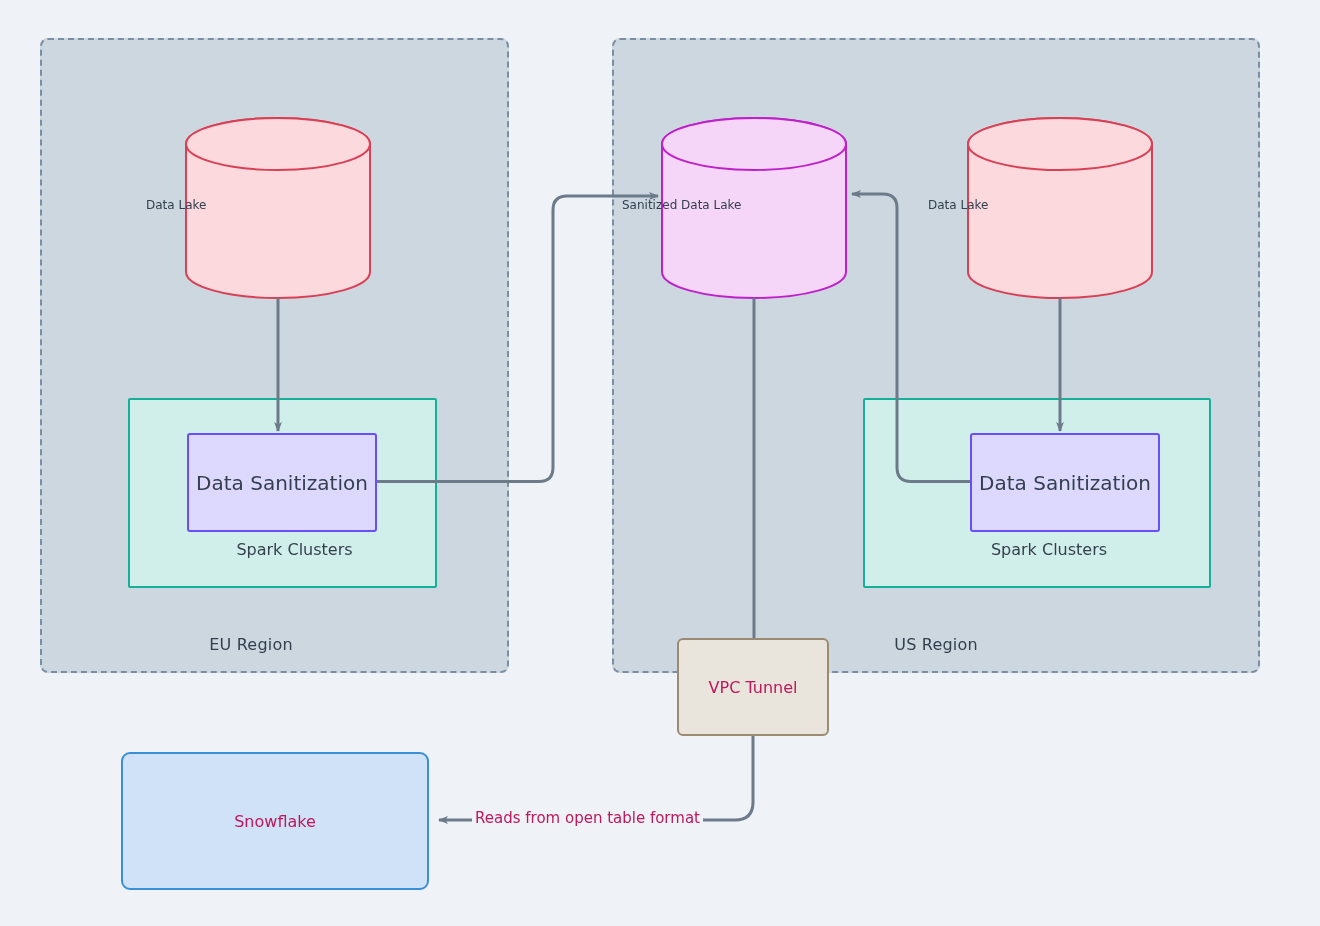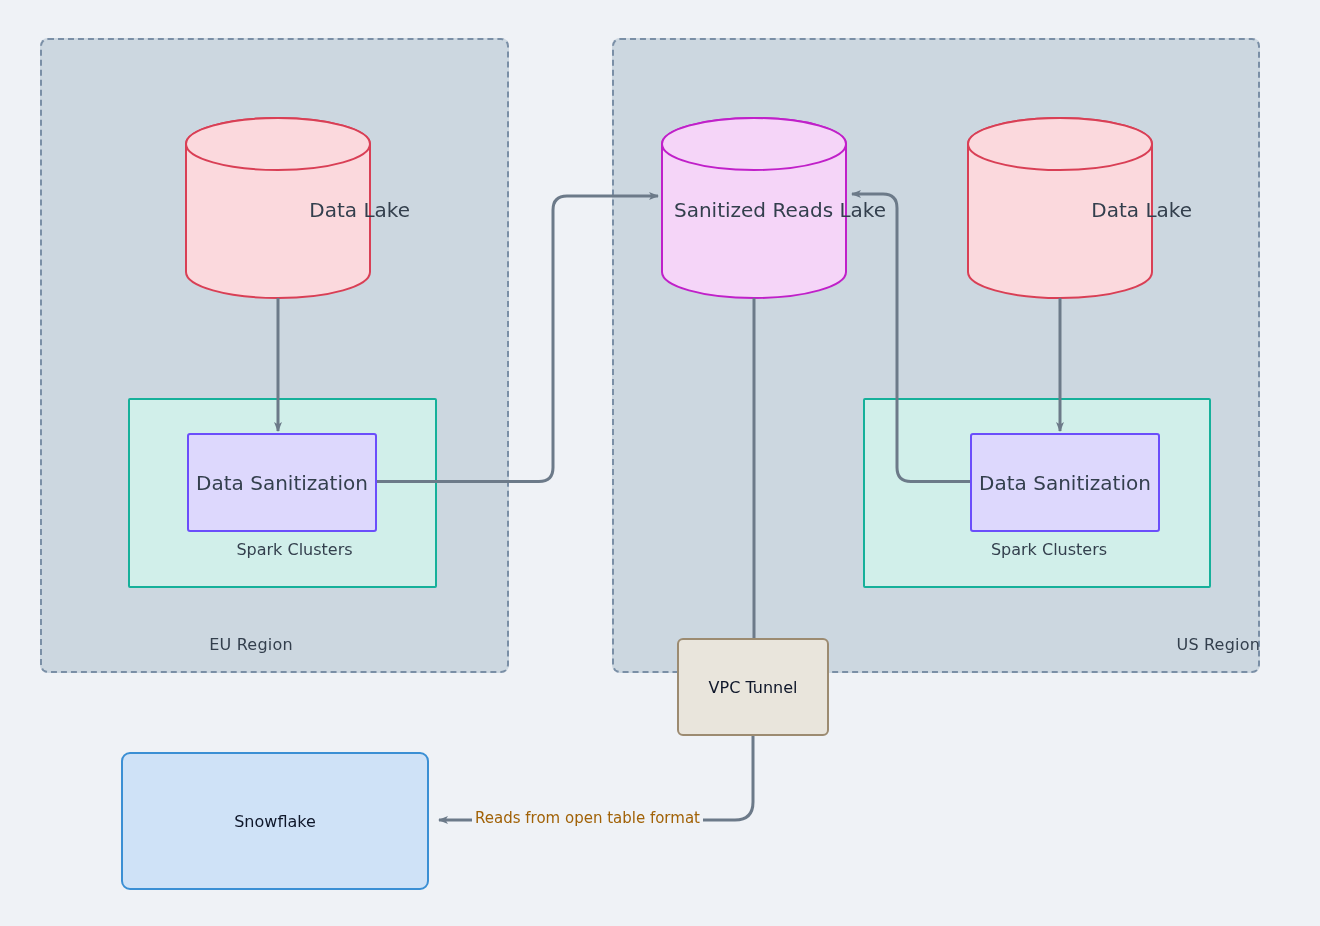--- a/index.html
+++ b/index.html
@@ -63,63 +63,63 @@
     border-radius: 3px;
     display: flex;
     align-items: center;
     justify-content: center;
     font-size: 20px;
     color: #333f4d;
   }
   .cyl-label {
     position: absolute;
     width: 100%;
-    text-align: right;
-    font-size: 20px;
+    text-align: left;
+    font-size: 12px;
     color: #333f4d;
     pointer-events: none;
   }
   .plain-box {
     position: absolute;
     box-sizing: border-box;
     display: flex;
     align-items: center;
     justify-content: center;
     font-size: 16px;
-    color: #0f172a;
+    color: #be185d;
   }
   .vpc-box {
     background: #e9e5dc;
     border: 2px solid #9c8b71;
     border-radius: 6px;
   }
   .snowflake-box {
     background: #cfe2f7;
     border: 2px solid #3b8fd4;
     border-radius: 9px;
   }
   .edge-label {
     position: absolute;
     font-size: 15px;
-    color: #a16207;
+    color: #be185d;
     background: #eff2f6;
     padding: 0 3px;
     white-space: nowrap;
   }
 </style>
 </head>
 <body>
 
 <div id="canvas">
 
   <div class="region" id="region-eu" style="left: 40px; top: 38px; width: 469px; height: 635px; background: rgb(204, 215, 224); border-color: rgb(122, 143, 166);"></div>
   <div class="region-label" id="region-eu-label" style="left: 40px; width: 422px; top: 635px;">EU Region</div>
 
   <div class="region" id="region-us" style="left: 612px; top: 38px; width: 648px; height: 635px; background: rgb(204, 215, 224); border-color: rgb(122, 143, 166);"></div>
-  <div class="region-label" id="region-us-label" style="left: 612px; width: 648px; top: 635px; text-align: right;">US Region</div>
+  <div class="region-label" id="region-us-label" style="left: 612px; width: 648px; top: 635px;">US Region</div>
 
   <div class="spark-box" id="spark-eu" style="left: 128px; top: 398px; width: 309px; height: 190px; background: rgb(209, 239, 234); border-color: rgb(22, 176, 154);"></div>
   <div class="spark-label" id="spark-eu-label" style="left: 128px; width: 309px; top: 540px;">Spark Clusters</div>
   <div class="sanitize-box" id="sanitize-eu" style="left: 187px; top: 433px; width: 190px; height: 99px; background: rgb(221, 216, 253); border-color: rgb(107, 78, 251);">Data Sanitization</div>
 
   <div class="spark-box" id="spark-us" style="left: 863px; top: 398px; width: 348px; height: 190px; background: rgb(209, 239, 234); border-color: rgb(22, 176, 154);"></div>
   <div class="spark-label" id="spark-us-label" style="left: 863px; width: 348px; top: 540px;">Spark Clusters</div>
   <div class="sanitize-box" id="sanitize-us" style="left: 970px; top: 433px; width: 190px; height: 99px; background: rgb(221, 216, 253); border-color: rgb(107, 78, 251);">Data Sanitization</div>
 
   <svg class="svg-layer" id="cyl-layer" viewBox="0 0 1320 926" xmlns="http://www.w3.org/2000/svg">
@@ -131,21 +131,21 @@
         <path d="M662,144 L662,272 A92,26 0 0 0 846,272 L846,144 A92,26 0 0 0 662,144 Z" fill="#f5d5f8" stroke="#c020c9" stroke-width="2"></path>
         <ellipse cx="754" cy="144" rx="92" ry="26" fill="#f5d5f8" stroke="#c020c9" stroke-width="2"></ellipse>
       </g>
       <g>
         <path d="M968,144 L968,272 A92,26 0 0 0 1152,272 L1152,144 A92,26 0 0 0 968,144 Z" fill="#fbd9dd" stroke="#d93f55" stroke-width="2"></path>
         <ellipse cx="1060" cy="144" rx="92" ry="26" fill="#fbd9dd" stroke="#d93f55" stroke-width="2"></ellipse>
       </g>
     </svg>
 
   <div class="cyl-label" id="cyl-eu-lake-label" style="left: 146px; width: 264px; top: 198px;">Data Lake</div>
-  <div class="cyl-label" id="cyl-sanitized-label" style="left: 622px; width: 264px; top: 198px;">Sanitized Reads Lake</div>
+  <div class="cyl-label" id="cyl-sanitized-label" style="left: 622px; width: 264px; top: 198px;">Sanitized Data Lake</div>
   <div class="cyl-label" id="cyl-us-lake-label" style="left: 928px; width: 264px; top: 198px;">Data Lake</div>
 
   <svg class="svg-layer" id="edge-layer" viewBox="0 0 1320 926" xmlns="http://www.w3.org/2000/svg">
     <defs>
       <marker id="arrowhead" markerWidth="10" markerHeight="8" refX="9" refY="4" orient="auto" markerUnits="userSpaceOnUse">
         <path d="M0,0 L10,4 L0,8 L2.5,4 Z" fill="#6c7a89"></path>
       </marker>
     </defs>
   <path d="M278,298 L278,431" fill="none" stroke="#6c7a89" stroke-width="3" stroke-linecap="butt" marker-end="url(#arrowhead)"></path>
       <path d="M377,481.5 L539,481.5 Q553,481.5 553,467.5 L553,210 Q553,196 567,196 L658,196" fill="none" stroke="#6c7a89" stroke-width="3" stroke-linecap="butt" marker-end="url(#arrowhead)"></path>

